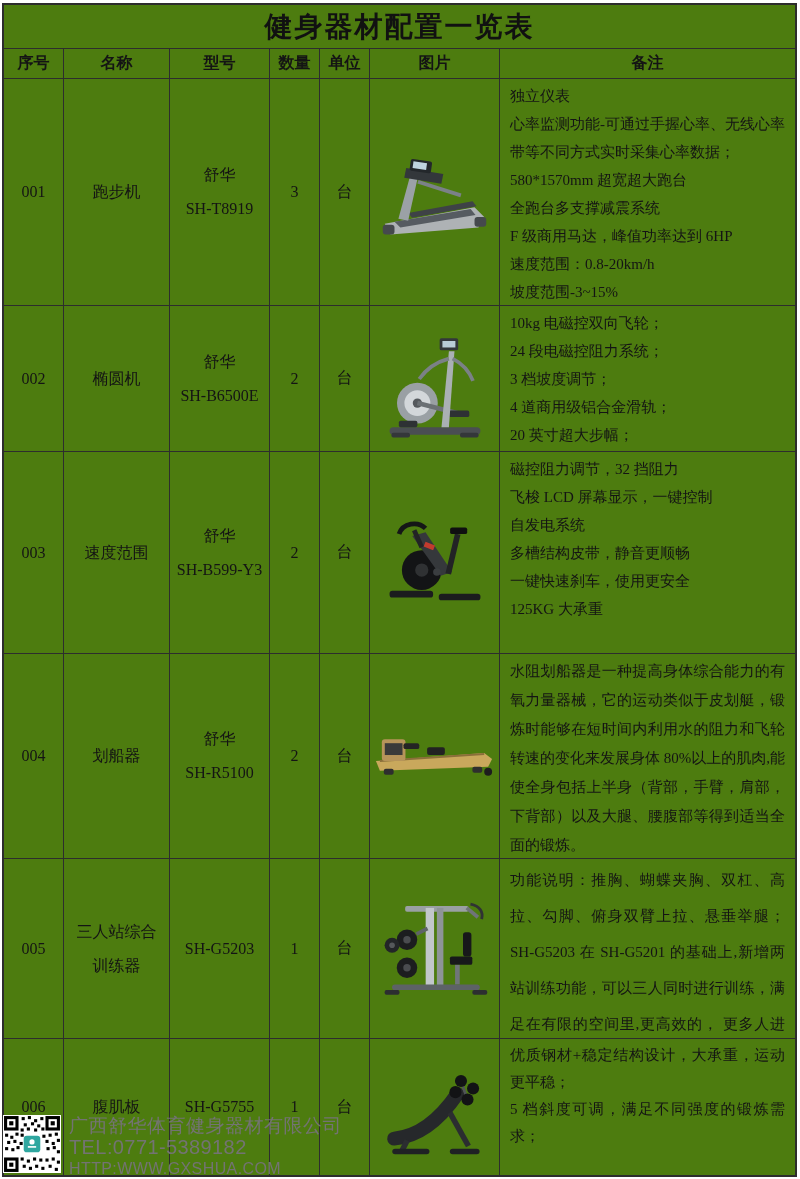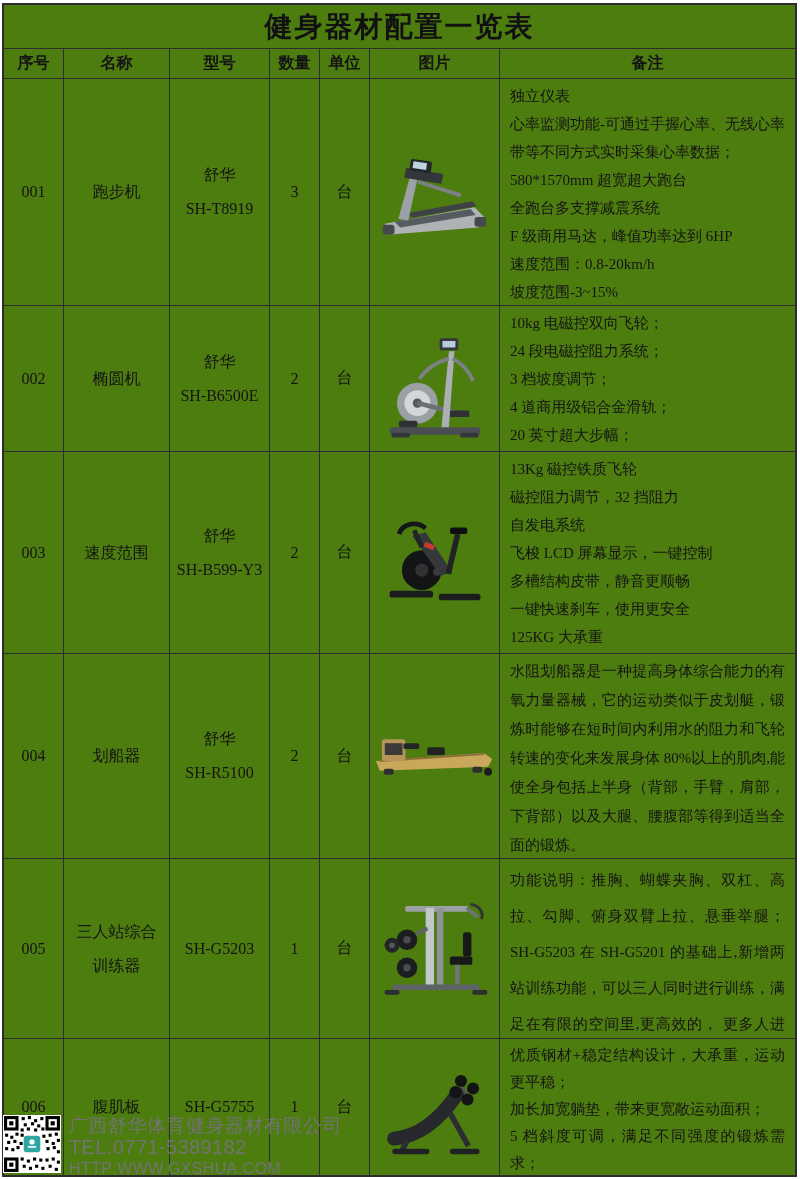--- a/index.html
+++ b/index.html
@@ -166,24 +166,23 @@
           <polygon points="32,38 62,80 74,76 46,34" fill="#35383b"></polygon>
           <path d="M80,36 L70,78" stroke="#222325" stroke-width="6" fill="none"></path>
           <rect x="72" y="29" width="18" height="7" rx="2" fill="#0f0f10"></rect>
           <path d="M34,32 L42,50" stroke="#222325" stroke-width="5" fill="none"></path>
           <path d="M18,36 C22,24 38,22 46,30" stroke="#151617" stroke-width="5" fill="none"></path>
           <polygon points="46,44 56,48 54,53 44,49" fill="#c23b2e"></polygon>
           <circle cx="58" cy="76" r="4" fill="#3a3d40"></circle>
         </svg>
       </div>
       <div class="td c-remarks">
-        <p>13Kg 磁控铁质飞轮</p>
         <p>磁控阻力调节，32 挡阻力</p>
+        <p>飞梭 LCD 屏幕显示，一键控制</p>
         <p>自发电系统</p>
-        <p>飞梭 LCD 屏幕显示，一键控制</p>
         <p>多槽结构皮带，静音更顺畅</p>
         <p>一键快速刹车，使用更安全</p>
         <p>125KG 大承重</p>
       </div>
     </div>
 
     <div class="tr body-row r4">
       <div class="td c-no">004</div>
       <div class="td c-name">
         <div>划船器</div>
@@ -269,21 +268,20 @@
           <circle cx="78" cy="40" r="6.5" fill="#121315"></circle>
           <circle cx="91" cy="48" r="6.5" fill="#121315"></circle>
           <path d="M72,62 L92,98" stroke="#2b2d30" stroke-width="6" fill="none"></path>
           <path d="M26,92 L20,104" stroke="#2b2d30" stroke-width="6" fill="none"></path>
           <rect x="10" y="101" width="40" height="6" rx="3" fill="#1f2124"></rect>
           <rect x="72" y="101" width="32" height="6" rx="3" fill="#1f2124"></rect>
         </svg>
       </div>
       <div class="td c-remarks">
         <p>优质钢材+稳定结构设计，大承重，运动更平稳；</p>
-        <p>加长加宽躺垫，带来更宽敞运动面积；</p>
         <p>5 档斜度可调，满足不同强度的锻炼需求；</p>
       </div>
     </div>
 
   </div>
 
   <div class="footer">
     <svg width="58" height="60" viewBox="0 0 56 56">
       <rect width="56" height="56" fill="#ffffff"></rect>
       <g fill="#000000">

